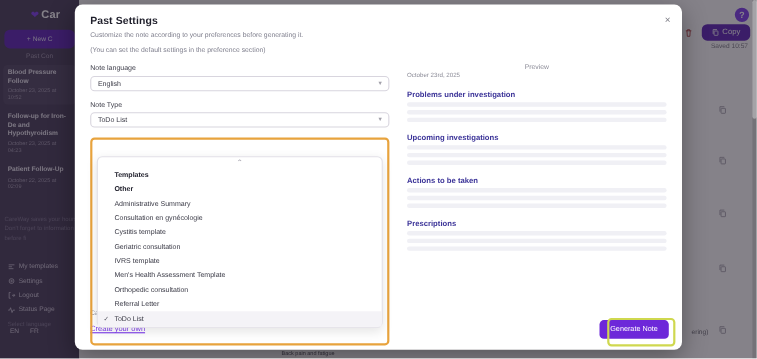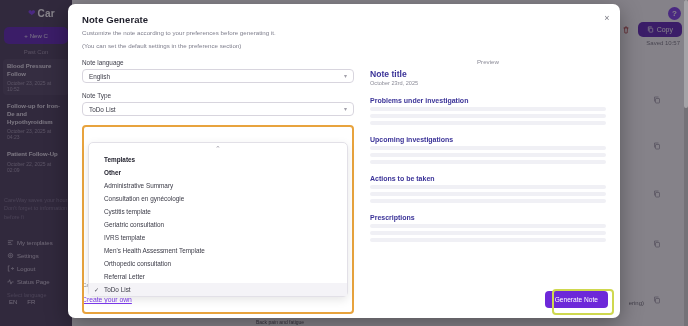--- a/index.html
+++ b/index.html
@@ -290,21 +290,21 @@
     <div class="scrim"></div>
     <div class="scroll-track">
       <div class="scroll-thumb"></div>
     </div>
   </div>
 
   <div class="modal">
     <div class="modal-close">×</div>
 
     <div class="modal-head">
-      <div class="modal-title">Note Generate</div>
+      <div class="modal-title">Past Settings</div>
       <div class="modal-sub">Customize the note according to your preferences before generating it.</div>
       <div class="modal-sub">(You can set the default settings in the preference section)</div>
     </div>
 
     <div class="modal-body">
 
       <div class="left-col">
         <div class="field-label">Note language</div>
         <div class="select-box">
           <span>English</span>
@@ -370,21 +370,20 @@
               </div>
           </div>
         </div>
 
         <div class="help-line">Can't find a note format that suits your needs?</div>
         <a class="create-link" href="#">Create your own</a>
       </div>
 
       <div class="right-col">
         <div class="preview-label">Preview</div>
-        <div class="pv-title">Note title</div>
         <div class="pv-date">October 23rd, 2025</div>
         <div id="pv-sections">
             <div class="pv-section">
               <div class="pv-h">Problems under investigation</div>
               <div class="pv-line s1"></div>
               <div class="pv-line s2"></div>
               <div class="pv-line s3"></div>
             </div>
             <div class="pv-section">
               <div class="pv-h">Upcoming investigations</div>

